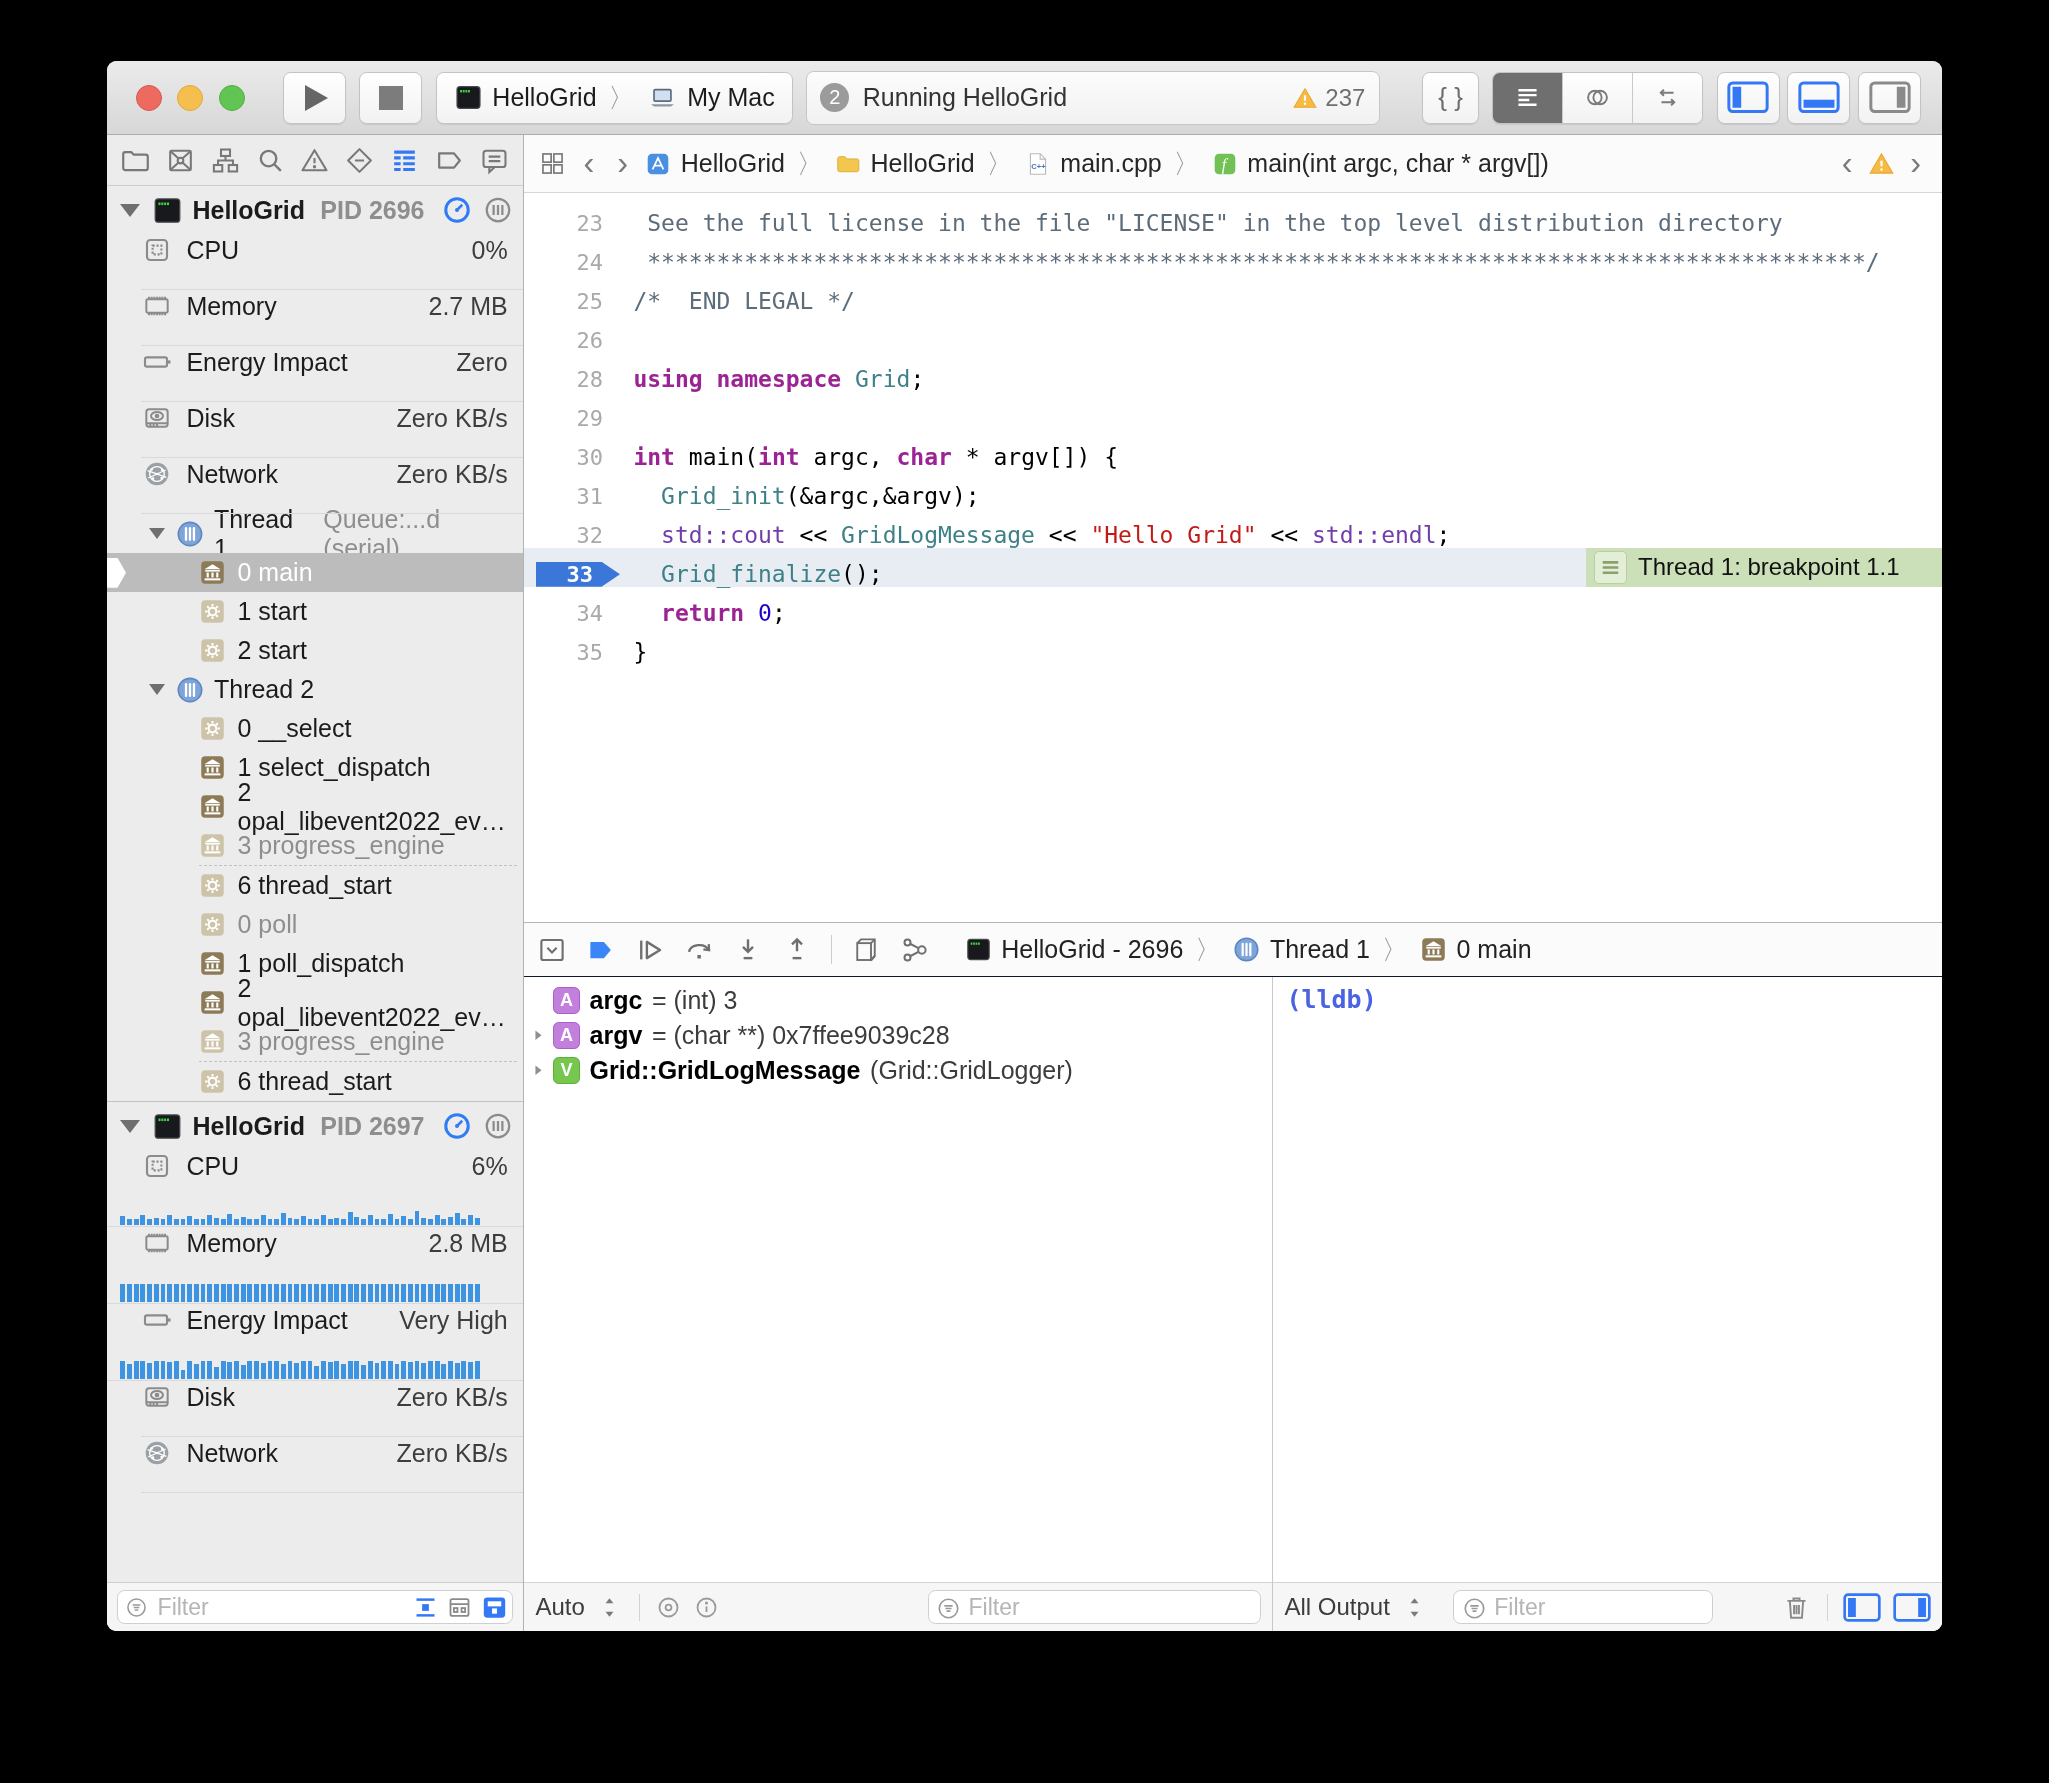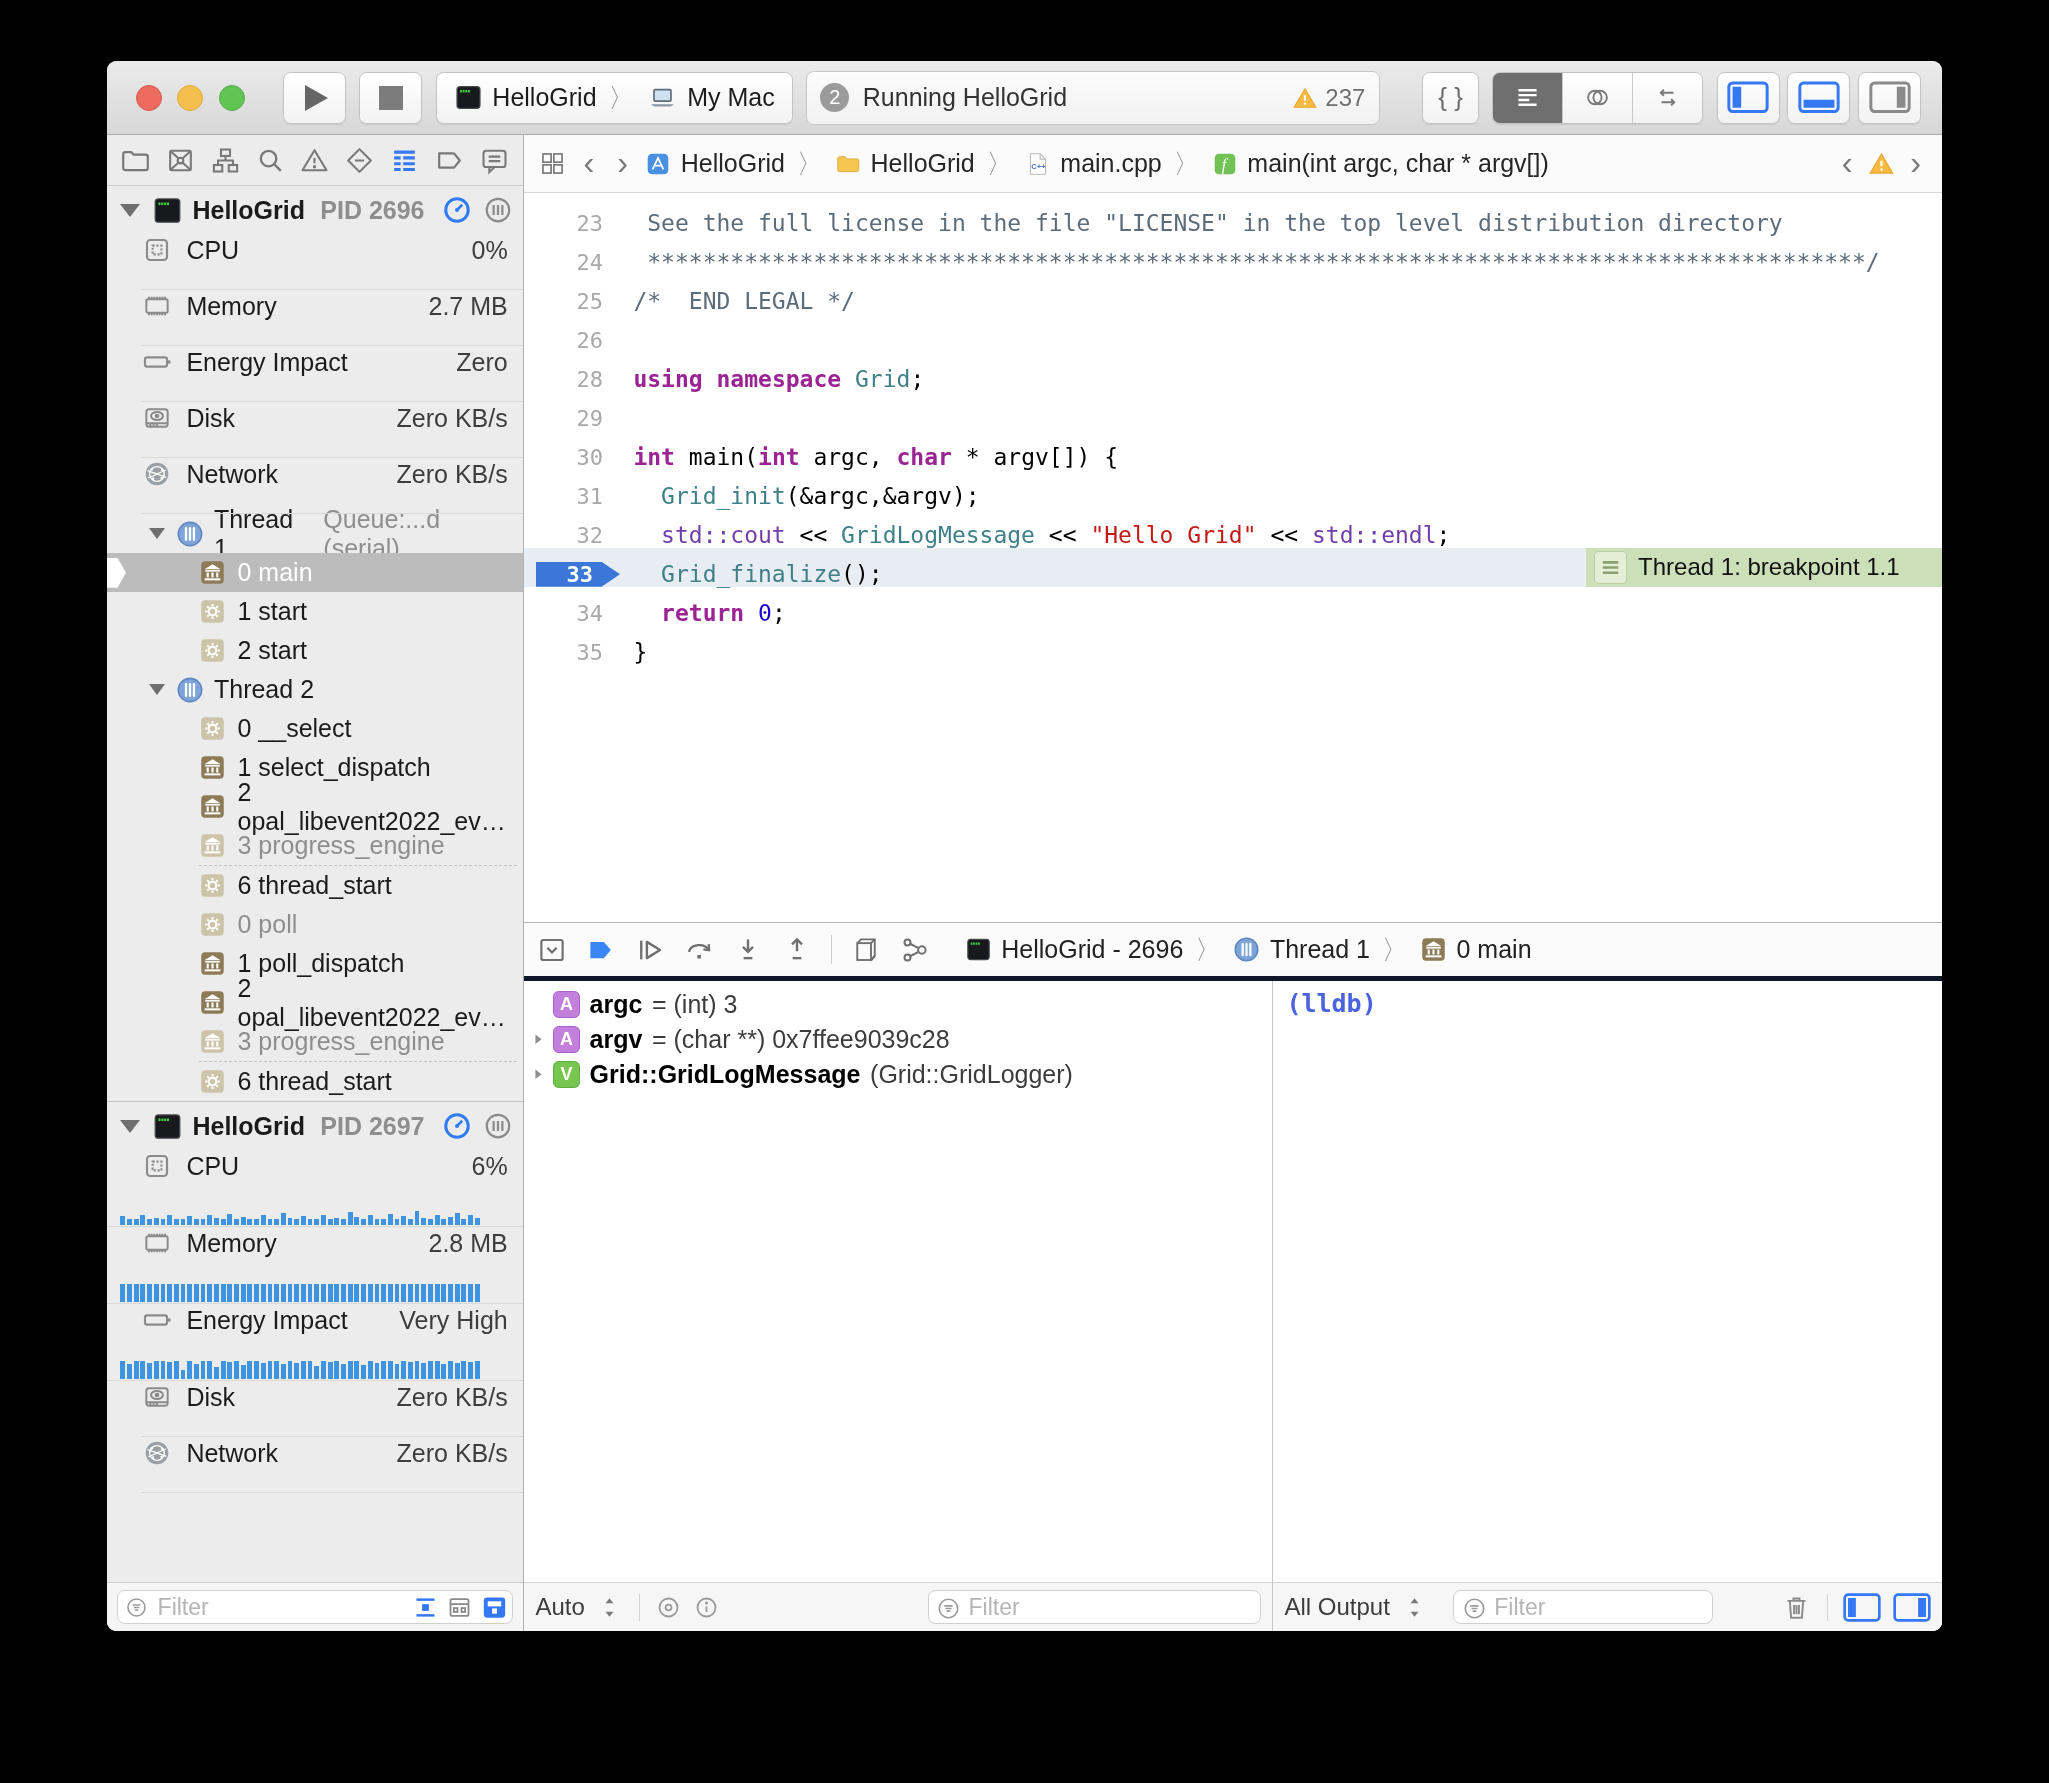--- a/index.html
+++ b/index.html
@@ -77,21 +77,21 @@
   .ln{width:84px;flex:0 0 84px;text-align:right;padding-right:17px;box-sizing:border-box;color:#a9a9a9;font-size:22px;}
   .code-text{padding-left:13.4px;}
   .code-line.bp{background:#e7edf3;}
   .code-line.bp .ln{background:#3a77d8;color:#fff;font-weight:bold;clip-path:polygon(0 0,78% 0,100% 50%,78% 100%,0 100%);padding-right:27px;}
   .bp-note{position:absolute;right:0;top:0;height:39px;width:356px;background:#cbe0b8;display:flex;align-items:center;gap:11.5px;padding-left:7.6px;box-sizing:border-box;font-family:"Liberation Sans",sans-serif;font-size:24px;color:#111;}
   .bp-note-chip{width:31px;height:31px;background:#e3eed6;border:1px solid #b9cfa2;border-radius:4.8px;flex:0 0 31px;}
   .c-com{color:#5d6c7a;} .c-pre{color:#643820;} .c-kw{color:#9b2393;font-weight:bold;}
   .c-str{color:#c41a16;} .c-num{color:#1c00cf;} .c-std{color:#703daa;} .c-type{color:#3e8087;} .c-pln{color:#000;}
   
   .debug-area{height:708px;flex:0 0 708px;border-top:1px solid #b5b5b5;display:flex;flex-direction:column;background:#fff;}
-  .debug-bar{height:53px;flex:0 0 53px;background:#fbfbfb;border-bottom:5px solid #0f172a;display:flex;align-items:center;padding:0 13.4px;gap:19px;font-size:25px;color:#222;}
+  .debug-bar{height:53px;flex:0 0 53px;background:#fbfbfb;border-bottom:1px solid #0f172a;display:flex;align-items:center;padding:0 13.4px;gap:19px;font-size:25px;color:#222;}
   .debug-bar .icon{width:30px;height:30px;}
   .db-sep{width:1px;height:29px;background:#cdcdcd;}
   .db-crumbs{display:flex;align-items:center;gap:9.6px;margin-left:15.3px;}
   .db-crumbs .icon{width:27px;height:27px;}
   .debug-panes{flex:1;display:flex;min-height:0;}
   .vars-col{width:748px;flex:0 0 748px;border-right:1px solid #c8c8c8;display:flex;flex-direction:column;min-height:0;}
   .console-col{flex:1;display:flex;flex-direction:column;min-width:0;}
   .vars-list{flex:1;overflow:hidden;padding-top:5.7px;font-size:25px;}
   .var-row{height:35px;display:flex;align-items:center;}
   .var-caret{width:29px;flex:0 0 29px;display:flex;justify-content:center;}

